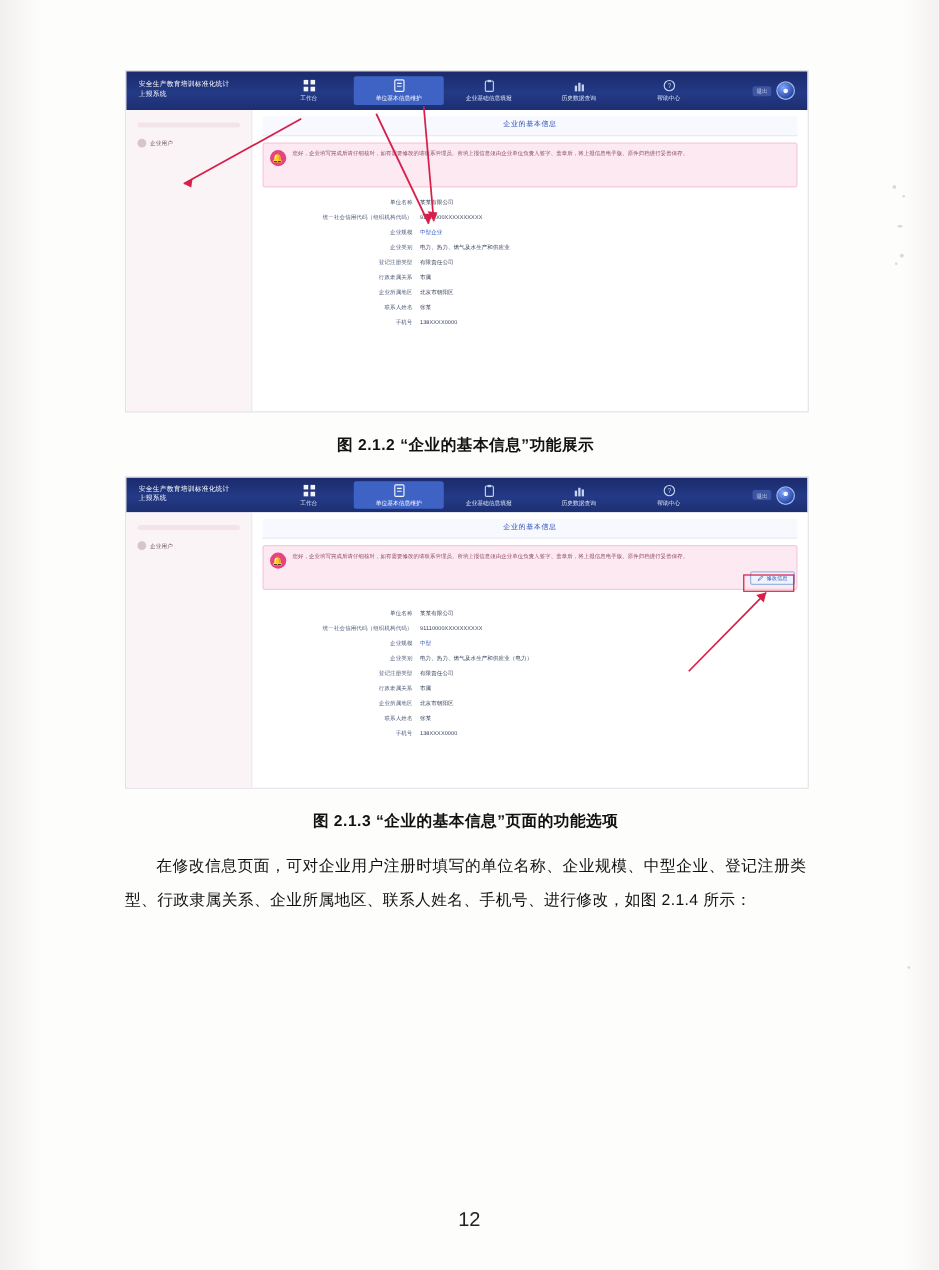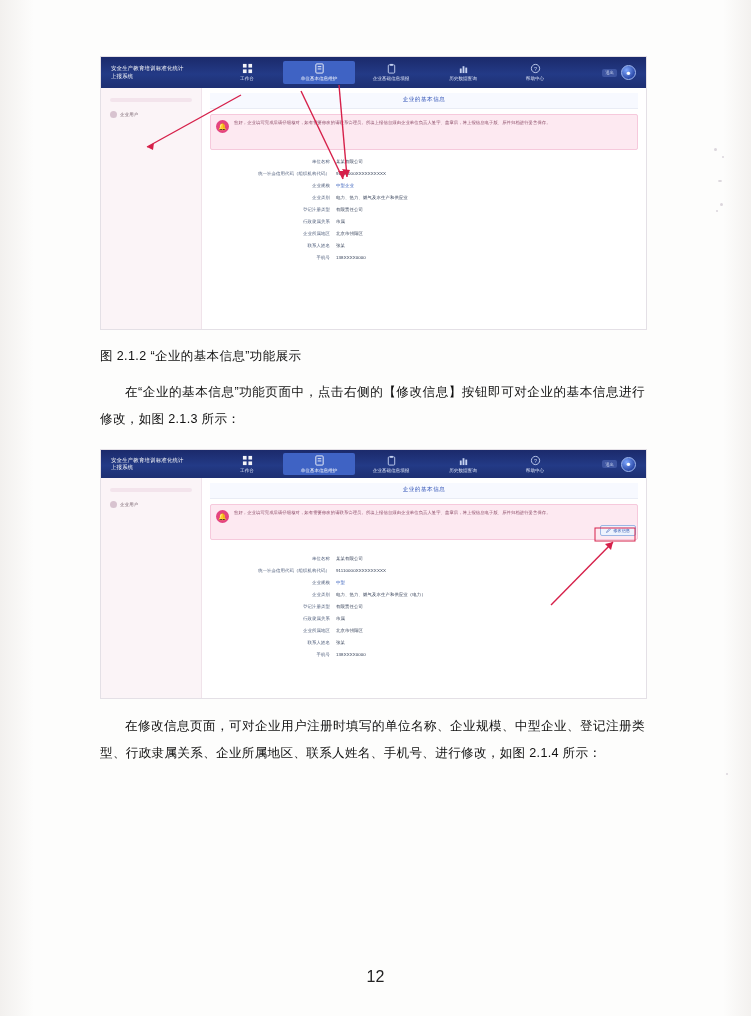--- a/index.html
+++ b/index.html
@@ -232,26 +232,26 @@
   .edit-btn .pencil {
     width: 5px; height: 5px;
     display:block;
   }
 
   
   .arrows { position: absolute; inset: 0; pointer-events: none; }
 
   
   .caption {
-    text-align: left;
+    text-align: center;
     font-size: 12.5px;
     color: #111;
     margin: 18px 0 0;
     letter-spacing: .4px;
-    font-weight: 400;
+    font-weight: 700;
   }
   .para {
     font-size: 12.6px;
     line-height: 2.15;
     color: #111;
     margin: 14px 0 0;
     text-align: justify;
     letter-spacing: .3px;
   }
   .para.indent { text-indent: 25px; }
@@ -410,21 +410,20 @@
           <line x1="238" y1="28" x2="246" y2="120"></line>
         </g>
         <polygon points="46,90 53,86 52,93" fill="#d6204a"></polygon>
         <polygon points="242,122 237,114 245,114" fill="#d6204a"></polygon>
         <polygon points="246,120 241,112 249,113" fill="#d6204a"></polygon>
       </svg>
     </div>
 
     <div class="caption">图 2.1.2 “企业的基本信息”功能展示</div>
 
-    <p class="para indent">在“企业的基本信息”功能页面中，点击右侧的【修改信息】按钮即可对企业的基本信息进行修改，如图 2.1.3 所示：</p>
 
     <div class="figure fig2" style="margin-top:16px;">
       <div class="app-header">
         <div class="brand">
           <span class="b1">安全生产教育培训标准化统计</span>
           <span class="b2">上报系统</span>
         </div>
         <div class="nav">
           <div class="nav-item">
             <span class="nav-ico">
@@ -549,18 +548,19 @@
 
       <svg class="arrows" viewBox="0 0 545 248">
         <g stroke="#d6204a" stroke-width="1.4" fill="none">
           <line x1="450" y1="155" x2="512" y2="92"></line>
         </g>
         <polygon points="512,92 504,94 510,100" fill="#d6204a"></polygon>
         <rect x="494" y="78" width="40" height="13" fill="none" stroke="#d6204a" stroke-width="1"></rect>
       </svg>
     </div>
 
+    <div class="caption">图 2.1.3 “企业的基本信息”页面的功能选项</div>
 
     <p class="para indent">在修改信息页面，可对企业用户注册时填写的单位名称、企业规模、中型企业、登记注册类型、行政隶属关系、企业所属地区、联系人姓名、手机号、进行修改，如图 2.1.4 所示：</p>
   </div>
 
   <div class="page-num">12</div>
 </div>
 
 </body></html>

